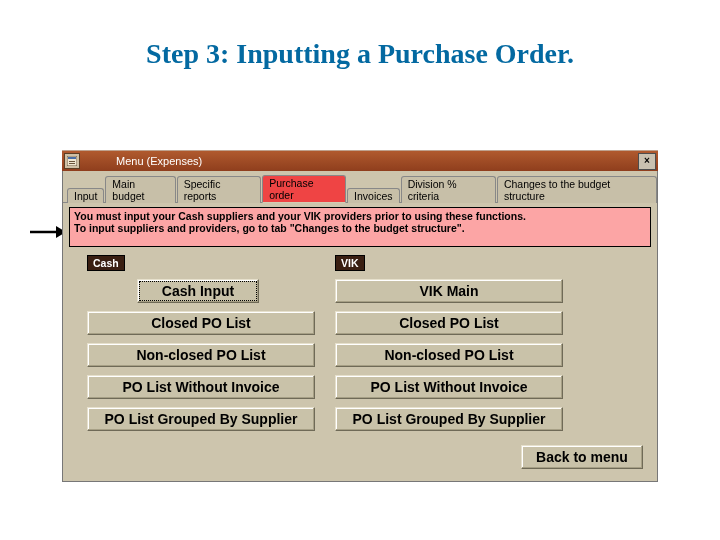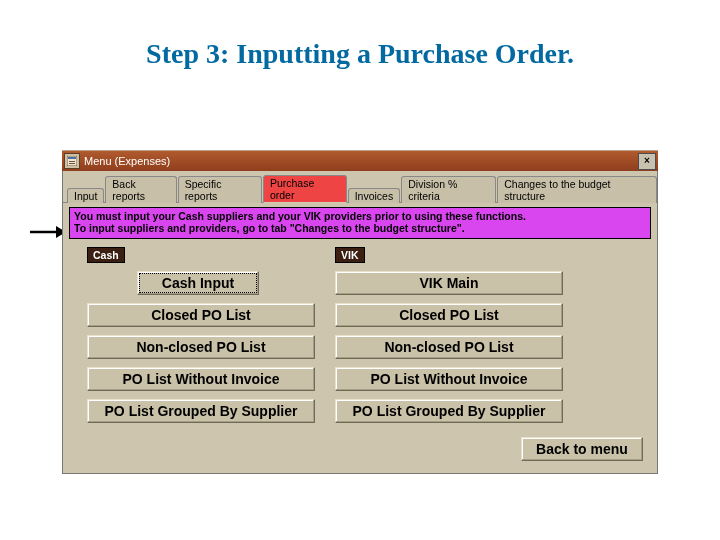--- a/index.html
+++ b/index.html
@@ -45,21 +45,21 @@
     width: 14px;
     height: 14px;
     margin-right: 4px;
     background: #cfc0a5;
     border: 1px solid #5b3e24;
     display: inline-flex;
     align-items: center;
     justify-content: center;
   }
   .titlebar .icon svg { display: block; }
-  .titlebar .title-text { flex: 1; }
+  .titlebar .title-text { flex: 1; margin-left: 32px; }
   .titlebar .close-btn {
     width: 16px;
     height: 15px;
     background: #c9c1b0;
     border: 1px solid #4d4d4d;
     color: #000;
     font-size: 10px;
     line-height: 13px;
     text-align: center;
     margin-right: 2px;
@@ -92,25 +92,25 @@
     top: 1px;
   }
   .tab.active {
     background: #ef4444;
     border-bottom: 1px solid #d4ccb4;
     top: 1px;
     z-index: 2;
   }
   .notice {
     margin: 4px 6px 6px 6px;
-    background: #d946ef;
+    background: #fca5a5;
     border: 1px solid #000;
     font-size: 10.5px;
     font-weight: bold;
-    padding: 2px 4px 4px 4px;
+    padding: 2px 4px 12px 4px;
     line-height: 1.15;
     color: #000;
   }
   .columns {
     display: flex;
     gap: 20px;
     padding: 0 14px 0 24px;
   }
   .col {
     width: 228px;
@@ -194,21 +194,21 @@
         </svg>
       </span>
       <span class="title-text">Menu (Expenses)</span>
       <div class="close-btn">×</div>
     </div>
 
     <div class="form-area">
 
       <div class="tabstrip">
         <div class="tab">Input</div>
-        <div class="tab">Back reports</div>
+        <div class="tab">Main budget</div>
         <div class="tab">Specific reports</div>
         <div class="tab active">Purchase order</div>
         <div class="tab">Invoices</div>
         <div class="tab">Division % criteria</div>
         <div class="tab">Changes to the budget structure</div>
       </div>
 
       <div class="notice">
         <div>You must input your Cash suppliers and your VIK providers prior to using these functions.</div>
         <div>To input suppliers and providers, go to tab "Changes to the budget structure".</div>

